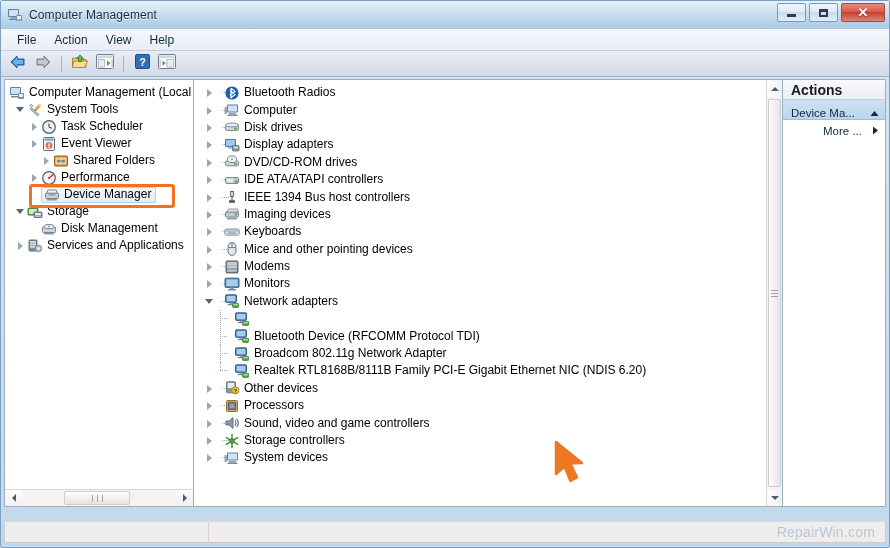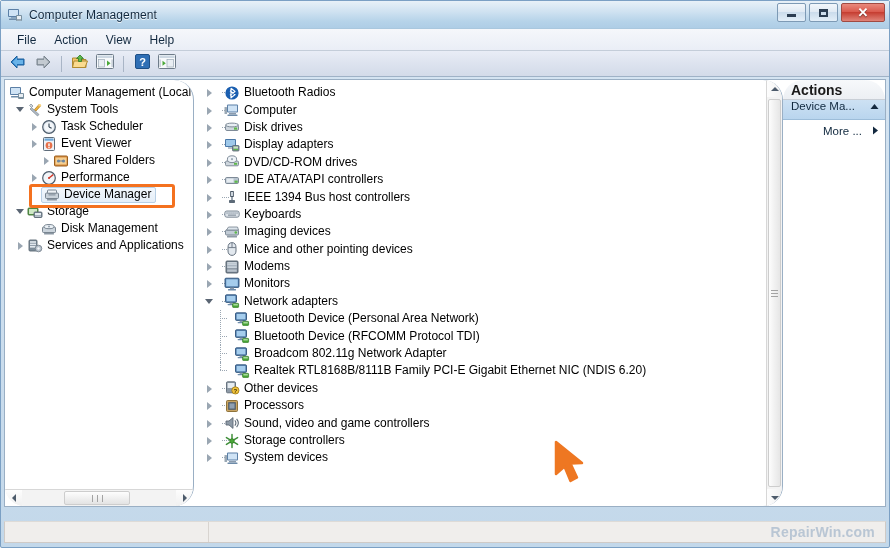--- a/index.html
+++ b/index.html
@@ -95,21 +95,20 @@
     top: 78px; bottom: 40px;
     display: flex;
     background: #fff;
     border: 1px solid #9aafc4;
   }
 
   .pane {
     position: relative;
     background: #fff;
     overflow: hidden;
-    border-radius: 20px;
   }
   .pane-left { width: 189px; border-right: 1px solid #9aafc4; }
   .pane-mid  { flex: 1; border-right: 1px solid #9aafc4; }
   .pane-right{ width: 102px; background: #fff; }
 
   .tree {
     position: absolute;
     top: 4px; left: 0; right: 0; bottom: 0;
     font-size: 12px; color: #000;
   }
@@ -235,21 +234,21 @@
     background: linear-gradient(to bottom, #f7f9fb 0%, #eceff3 100%);
     border-bottom: 1px solid #c9cfd6;
     display: flex; align-items: center;
     padding-left: 8px;
     font-size: 14px; font-weight: bold; color: #1a1a1a;
   }
   .act-group {
     height: 20px;
     background: linear-gradient(to bottom, #cde1f3 0%, #b9d5ee 100%);
     border-bottom: 1px solid #9dbdd9;
-    display: flex; align-items: flex-start;
+    display: flex; align-items: flex-end;
     padding: 0 6px 0 8px;
     font-size: 11.5px; color: #10283e;
     justify-content: space-between;
   }
   .act-item {
     height: 22px;
     display: flex; align-items: center;
     justify-content: flex-end;
     padding: 0 6px 0 8px;
     font-size: 11.5px; color: #10283e;
@@ -265,21 +264,20 @@
     border: 1px solid #cfcac6;
     border-top-color: #dedbd7;
     display: flex; align-items: center;
   }
   .sb-cell { height: 100%; }
   .sb-1 { width: 204px; border-right: 1px solid #d8d4d0; }
   .sb-2 { flex: 1; display: flex; align-items: center; justify-content: flex-end; padding-right: 10px; }
   .watermark {
     font-size: 14px; color: #b9c6d4;
     letter-spacing: .2px;
-    font-weight: bold;
   }
 
   
   .cursor-arrow {
     position: absolute;
     left: 358px; top: 360px;
     width: 40px; height: 48px;
     pointer-events: none;
   }
 </style>
@@ -629,48 +627,48 @@
                 <rect x="7.2" y="8" width="1.6" height="3" fill="#7f8d9a"></rect>
                 <rect x="5" y="11" width="6" height="3" rx=".8" fill="#5c6a78"></rect>
               </svg></span>
             <span class="tlabel">IEEE 1394 Bus host controllers</span>
           </div>
           <div class="drow">
             <span style="width:10px;flex:none"></span>
             <span class="expander collapsed"></span>
             <span class="dotline h" style="width:8px"></span>
             <span class="ticon"><svg width="16" height="16" viewBox="0 0 16 16">
+                <rect x="1.5" y="6" width="13" height="5" rx="1" fill="#c2ccd6" stroke="#73808d" stroke-width=".9"></rect>
+                <path d="M2.5 6 L4.5 3 L13.5 3 L14.5 6 Z" fill="#dde5ec" stroke="#73808d" stroke-width=".8"></path>
+                <rect x="3" y="11.5" width="10" height="2" rx=".6" fill="#8e9aa6"></rect>
+                <circle cx="11.8" cy="8.5" r="1.3" fill="#5eb84a"></circle>
+              </svg></span>
+            <span class="tlabel">Imaging devices</span>
+          </div>
+          <div class="drow">
+            <span style="width:10px;flex:none"></span>
+            <span class="expander collapsed"></span>
+            <span class="dotline h" style="width:8px"></span>
+            <span class="ticon"><svg width="16" height="16" viewBox="0 0 16 16">
                 <rect x="0.8" y="5" width="14.4" height="6.2" rx="2" fill="#dde3e9" stroke="#73808d" stroke-width=".9"></rect>
                 <rect x="2.4" y="6.4" width="1.3" height="1.3" fill="#8e9aa6"></rect>
                 <rect x="4.4" y="6.4" width="1.3" height="1.3" fill="#8e9aa6"></rect>
                 <rect x="6.4" y="6.4" width="1.3" height="1.3" fill="#8e9aa6"></rect>
                 <rect x="8.4" y="6.4" width="1.3" height="1.3" fill="#8e9aa6"></rect>
                 <rect x="10.4" y="6.4" width="1.3" height="1.3" fill="#8e9aa6"></rect>
                 <rect x="12.4" y="6.4" width="1.3" height="1.3" fill="#8e9aa6"></rect>
                 <rect x="4" y="8.5" width="8" height="1.3" fill="#8e9aa6"></rect>
               </svg></span>
             <span class="tlabel">Keyboards</span>
           </div>
           <div class="drow">
             <span style="width:10px;flex:none"></span>
             <span class="expander collapsed"></span>
             <span class="dotline h" style="width:8px"></span>
             <span class="ticon"><svg width="16" height="16" viewBox="0 0 16 16">
-                <rect x="1.5" y="6" width="13" height="5" rx="1" fill="#c2ccd6" stroke="#73808d" stroke-width=".9"></rect>
-                <path d="M2.5 6 L4.5 3 L13.5 3 L14.5 6 Z" fill="#dde5ec" stroke="#73808d" stroke-width=".8"></path>
-                <rect x="3" y="11.5" width="10" height="2" rx=".6" fill="#8e9aa6"></rect>
-                <circle cx="11.8" cy="8.5" r="1.3" fill="#5eb84a"></circle>
-              </svg></span>
-            <span class="tlabel">Imaging devices</span>
-          </div>
-          <div class="drow">
-            <span style="width:10px;flex:none"></span>
-            <span class="expander collapsed"></span>
-            <span class="dotline h" style="width:8px"></span>
-            <span class="ticon"><svg width="16" height="16" viewBox="0 0 16 16">
                 <path d="M8 1.6 C10.6 1.6 12 3.6 12 6.4 L12 10 C12 12.6 10.4 14.4 8 14.4 C5.6 14.4 4 12.6 4 10 L4 6.4 C4 3.6 5.4 1.6 8 1.6 Z" fill="#e2e8ee" stroke="#66727f" stroke-width="1"></path>
                 <line x1="8" y1="2" x2="8" y2="6.6" stroke="#66727f" stroke-width=".9"></line>
                 <line x1="4.2" y1="6.6" x2="11.8" y2="6.6" stroke="#66727f" stroke-width=".9"></line>
               </svg></span>
             <span class="tlabel">Mice and other pointing devices</span>
           </div>
           <div class="drow">
             <span style="width:10px;flex:none"></span>
             <span class="expander collapsed"></span>
             <span class="dotline h" style="width:8px"></span>
@@ -714,21 +712,20 @@
             <span style="width:20px;flex:none"></span>
             <span class="dotline v h" style="width:20px"></span>
             <span class="ticon"><svg width="16" height="16" viewBox="0 0 16 16">
                 <rect x="1.5" y="1.8" width="11" height="7.6" rx="1" fill="#4f7aa8" stroke="#2f547c" stroke-width=".9"></rect>
                 <rect x="2.6" y="2.9" width="8.8" height="5.4" fill="#a5cded"></rect>
                 <rect x="5.6" y="9.6" width="3" height="1.4" fill="#8b9cae"></rect>
                 <rect x="3.6" y="11" width="7" height="1.2" rx=".4" fill="#6d8ba9"></rect>
                 <rect x="8.6" y="10.4" width="6" height="4" rx=".6" fill="#4aa838" stroke="#2f7b22" stroke-width=".7"></rect>
                 <rect x="9.4" y="11.2" width="4.4" height="1.2" fill="#bfe5b3"></rect>
               </svg></span>
-            <span class="tlabel">Bluetooth Device (Personal Area Network)</span>
           </div>
           <div class="drow">
             <span style="width:20px;flex:none"></span>
             <span class="dotline v h" style="width:20px"></span>
             <span class="ticon"><svg width="16" height="16" viewBox="0 0 16 16">
                 <rect x="1.5" y="1.8" width="11" height="7.6" rx="1" fill="#4f7aa8" stroke="#2f547c" stroke-width=".9"></rect>
                 <rect x="2.6" y="2.9" width="8.8" height="5.4" fill="#a5cded"></rect>
                 <rect x="5.6" y="9.6" width="3" height="1.4" fill="#8b9cae"></rect>
                 <rect x="3.6" y="11" width="7" height="1.2" rx=".4" fill="#6d8ba9"></rect>
                 <rect x="8.6" y="10.4" width="6" height="4" rx=".6" fill="#4aa838" stroke="#2f7b22" stroke-width=".7"></rect>

